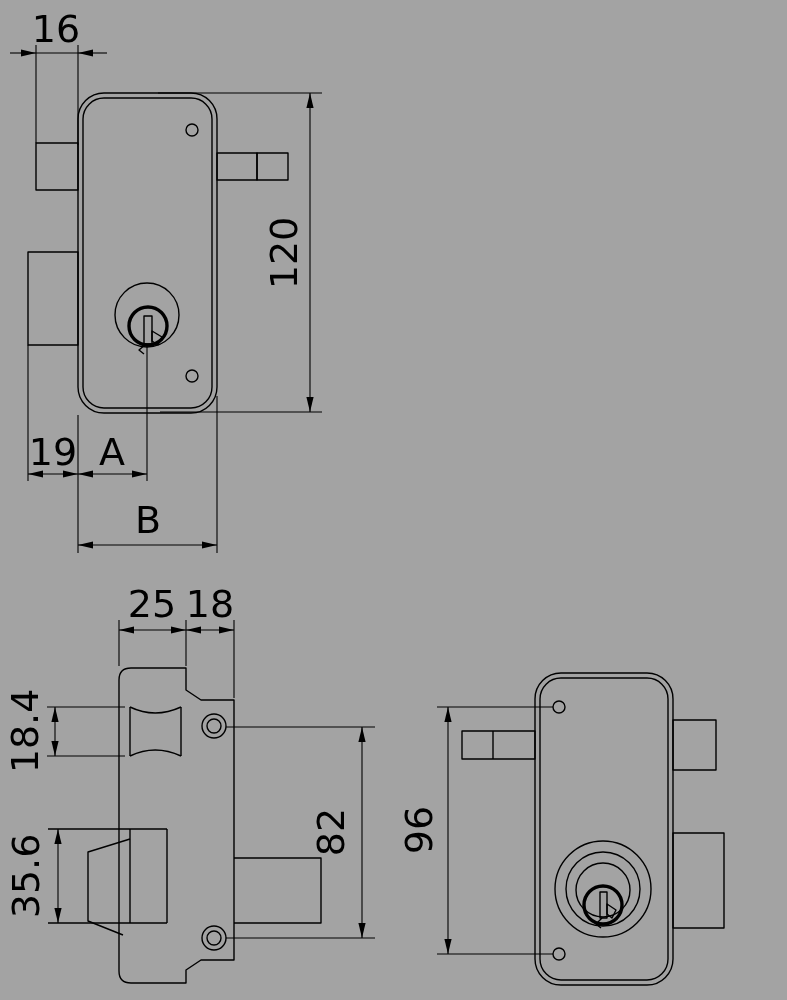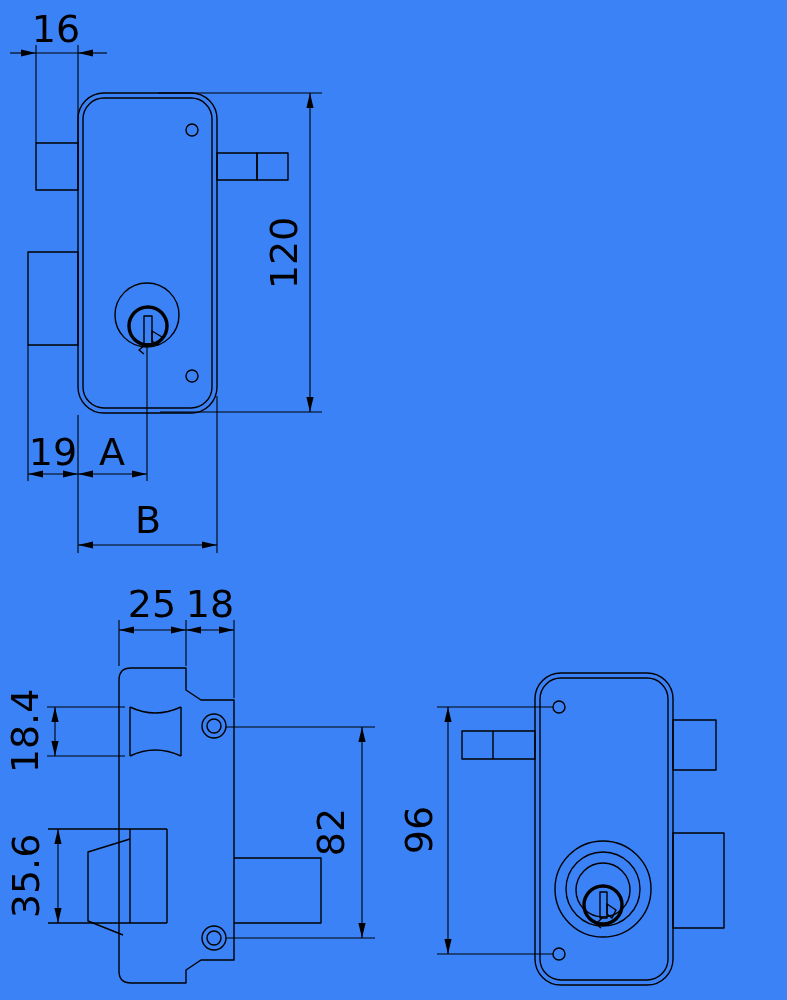--- a/index.html
+++ b/index.html
@@ -1,16 +1,16 @@
 <!DOCTYPE html>
 <html><head>
 <meta charset="utf-8">
 <style>
   html,body{margin:0;padding:0;background:#ffffff;}
-  .canvas{width:787px;height:1000px;background:#3b82f6;position:relative;}
+  .canvas{width:787px;height:1000px;background:#a3a3a3;position:relative;}
   svg{display:block;}
   .ln{stroke:#000000;stroke-width:1.4;fill:none;stroke-linecap:butt;stroke-linejoin:round;}
   .thick{stroke-width:3.4;}
   .dim{stroke:#000000;stroke-width:1.1;fill:none;}
   text{font-family:"DejaVu Sans",sans-serif;font-size:38px;fill:#000000;}
   .lbl{text-anchor:middle;}
 </style>
 </head>
 <body>
 

